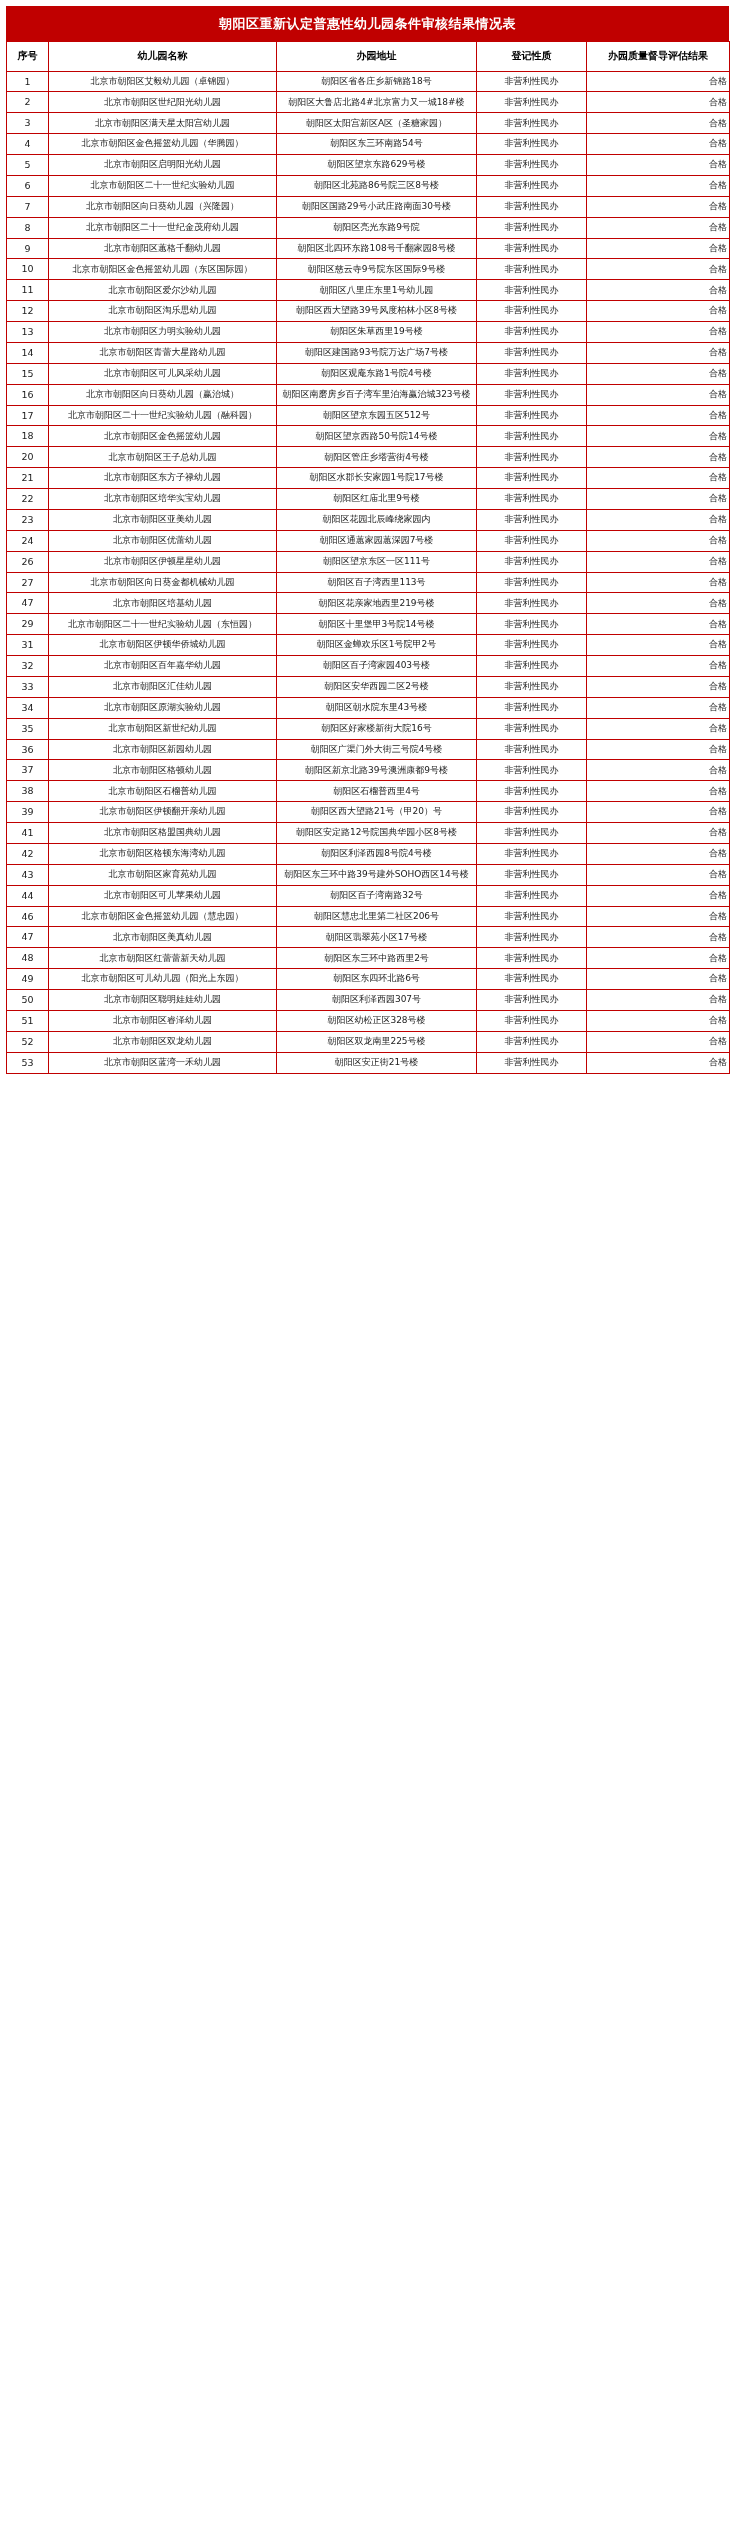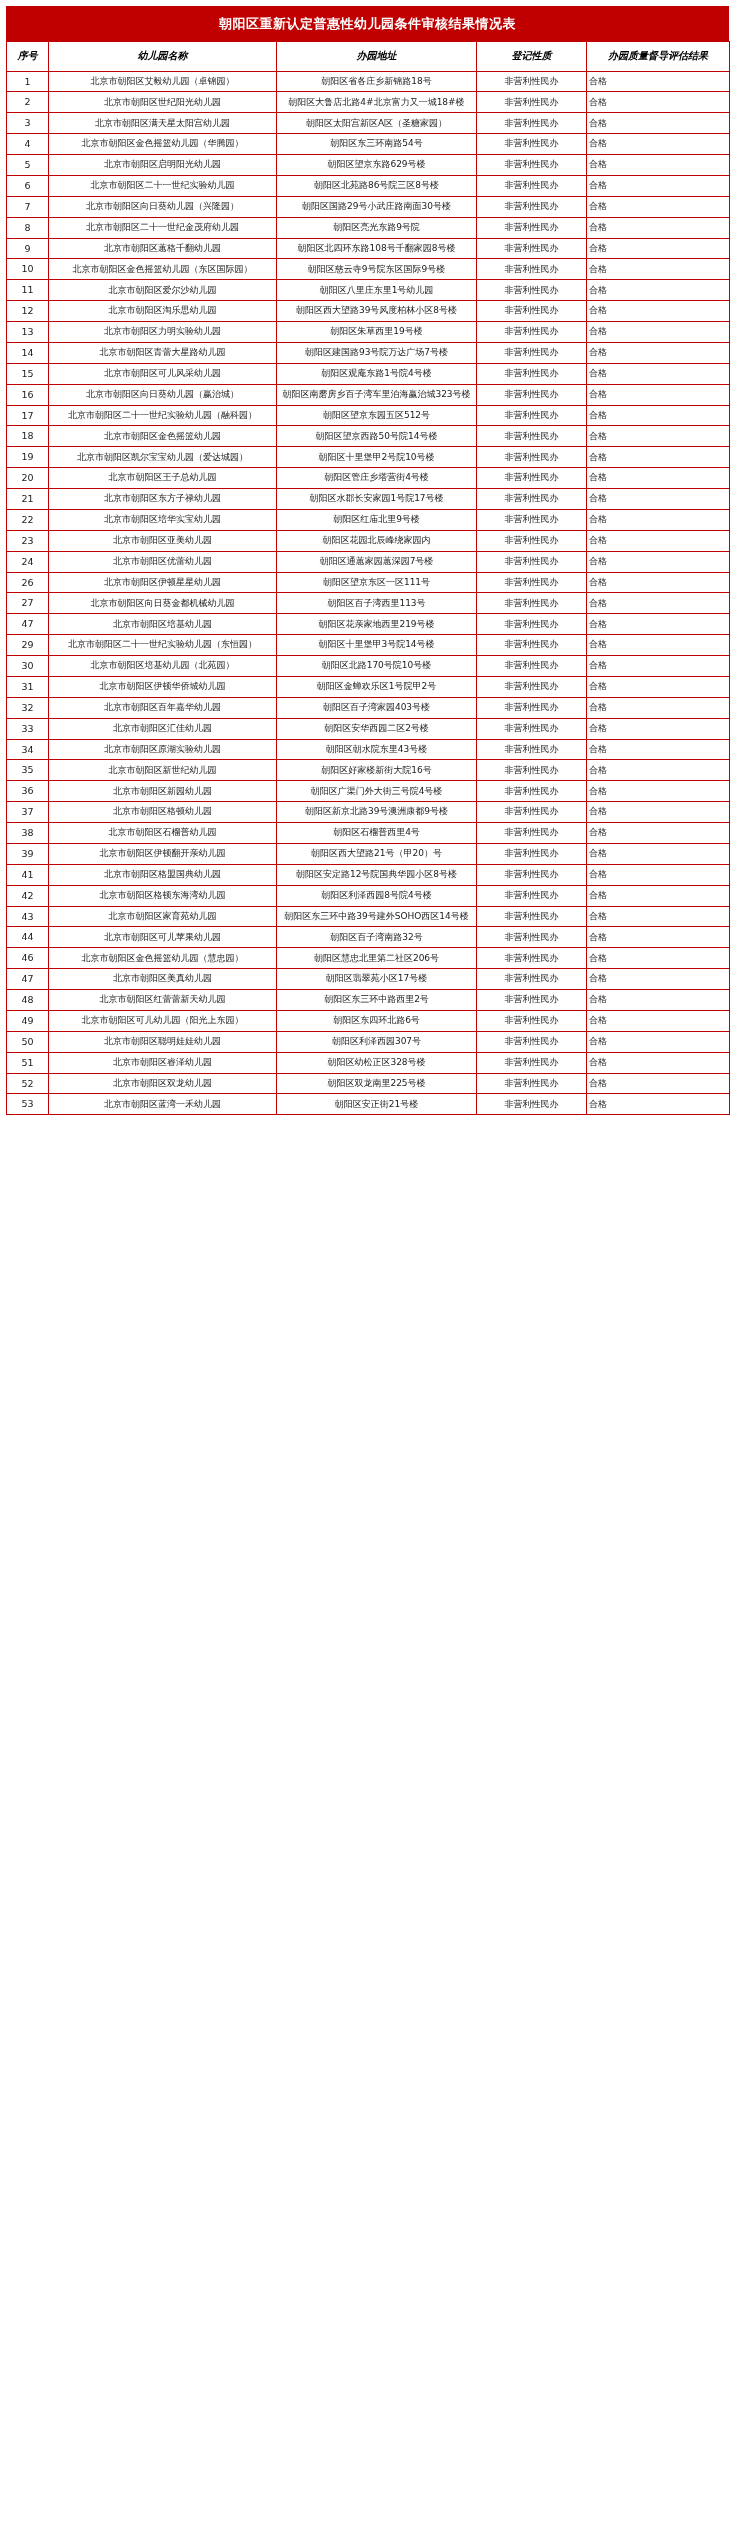--- a/index.html
+++ b/index.html
@@ -39,32 +39,31 @@
     vertical-align:middle;
     padding:4px 2px;
     word-break:break-all;
   }
   thead th{
     background:#ffffff;
     font-weight:bold;
     font-size:10px;
     padding:8px 2px;
     color:#000;
-    font-style:italic;
   }
   col.c-idx{width:42px;}
   col.c-name{width:228px;}
   col.c-addr{width:200px;}
   col.c-type{width:110px;}
   col.c-res{width:143px;}
   td.idx{font-size:9.5px;}
   td.name{text-align:center;}
   td.addr{text-align:center;}
   td.type{text-align:center;}
-  td.res{text-align:left;border-radius:10px;}
+  td.res{text-align:right;border-radius:10px;}
 </style>
 </head>
 <body>
 
 <div class="page">
 
   <div class="title-bar">朝阳区重新认定普惠性幼儿园条件审核结果情况表</div>
 
   <table>
     <colgroup>
@@ -204,27 +203,20 @@
           <td class="res">合格</td>
         </tr>
         <tr>
           <td class="idx">18</td>
           <td class="name">北京市朝阳区金色摇篮幼儿园</td>
           <td class="addr">朝阳区望京西路50号院14号楼</td>
           <td class="type">非营利性民办</td>
           <td class="res">合格</td>
         </tr>
         <tr>
-          <td class="idx">19</td>
-          <td class="name">北京市朝阳区凯尔宝宝幼儿园（爱达城园）</td>
-          <td class="addr">朝阳区十里堡甲2号院10号楼</td>
-          <td class="type">非营利性民办</td>
-          <td class="res">合格</td>
-        </tr>
-        <tr>
           <td class="idx">20</td>
           <td class="name">北京市朝阳区王子总幼儿园</td>
           <td class="addr">朝阳区管庄乡塔营街4号楼</td>
           <td class="type">非营利性民办</td>
           <td class="res">合格</td>
         </tr>
         <tr>
           <td class="idx">21</td>
           <td class="name">北京市朝阳区东方子禄幼儿园</td>
           <td class="addr">朝阳区水郡长安家园1号院17号楼</td>
@@ -270,27 +262,20 @@
           <td class="idx">47</td>
           <td class="name">北京市朝阳区培基幼儿园</td>
           <td class="addr">朝阳区花亲家地西里219号楼</td>
           <td class="type">非营利性民办</td>
           <td class="res">合格</td>
         </tr>
         <tr>
           <td class="idx">29</td>
           <td class="name">北京市朝阳区二十一世纪实验幼儿园（东恒园）</td>
           <td class="addr">朝阳区十里堡甲3号院14号楼</td>
-          <td class="type">非营利性民办</td>
-          <td class="res">合格</td>
-        </tr>
-        <tr>
-          <td class="idx">30</td>
-          <td class="name">北京市朝阳区培基幼儿园（北苑园）</td>
-          <td class="addr">朝阳区北路170号院10号楼</td>
           <td class="type">非营利性民办</td>
           <td class="res">合格</td>
         </tr>
         <tr>
           <td class="idx">31</td>
           <td class="name">北京市朝阳区伊顿华侨城幼儿园</td>
           <td class="addr">朝阳区金蝉欢乐区1号院甲2号</td>
           <td class="type">非营利性民办</td>
           <td class="res">合格</td>
         </tr>

